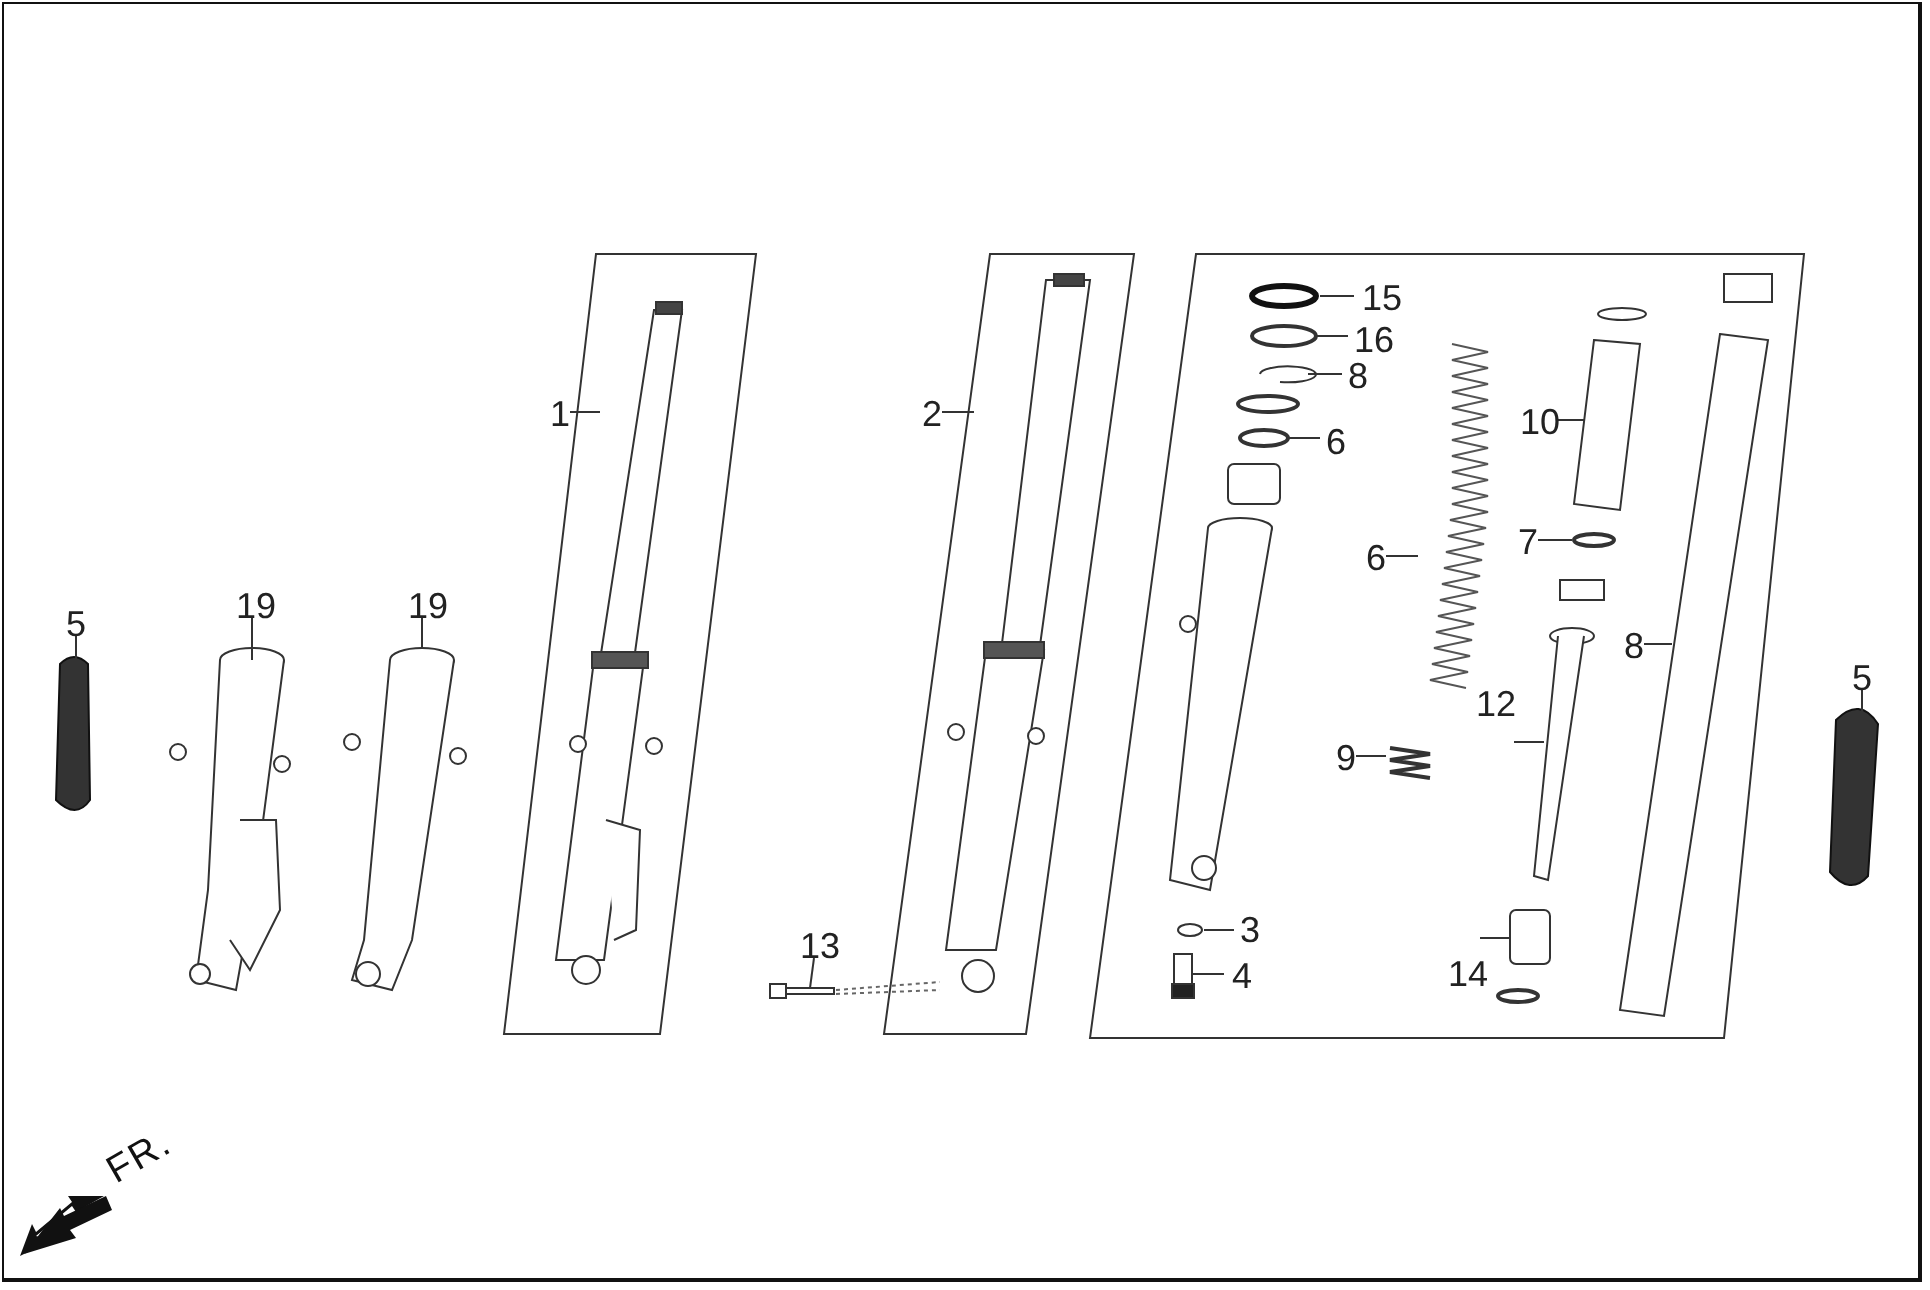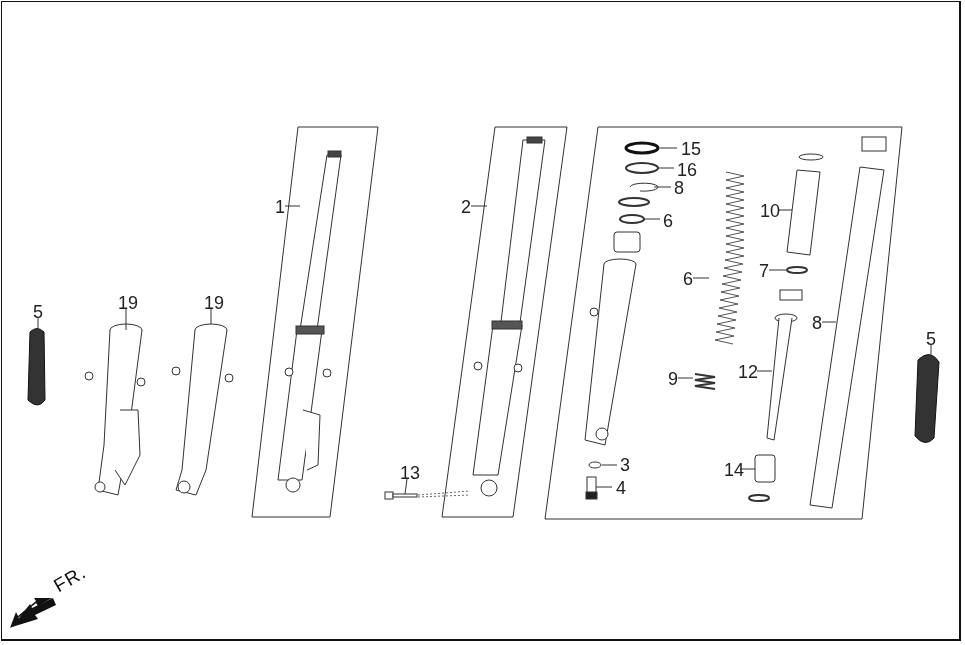--- a/index.html
+++ b/index.html
@@ -184,17 +184,17 @@
     <div class="lbl" style="left: 681px; top: 142px;">15</div>
     <div class="lbl" style="left: 677px; top: 163px;">16</div>
     <div class="lbl" style="left: 674px; top: 181px;">8</div>
     <div class="lbl" style="left: 663px; top: 214px;">6</div>
     <div class="lbl" style="left: 683px; top: 272px;">6</div>
     <div class="lbl" style="left: 668px; top: 372px;">9</div>
     <div class="lbl" style="left: 620px; top: 458px;">3</div>
     <div class="lbl" style="left: 616px; top: 481px;">4</div>
     <div class="lbl" style="left: 760px; top: 204px;">10</div>
     <div class="lbl" style="left: 759px; top: 264px;">7</div>
-    <div class="lbl" style="left: 738px; top: 365px; text-align: right;">12</div>
+    <div class="lbl" style="left: 738px; top: 345px; text-align: right;">12</div>
     <div class="lbl" style="left: 812px; top: 316px;">8</div>
-    <div class="lbl" style="left: 724px; top: 463px;">14</div>
+    <div class="lbl" style="left: 724px; top: 480px;">14</div>
     <div class="lbl" style="left: 926px; top: 332px;">5</div>
   </div>
 
 </body></html>

